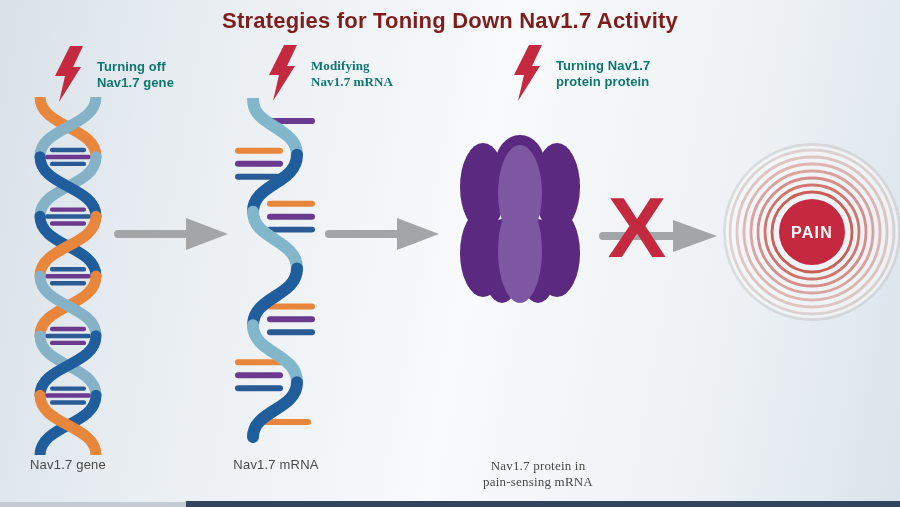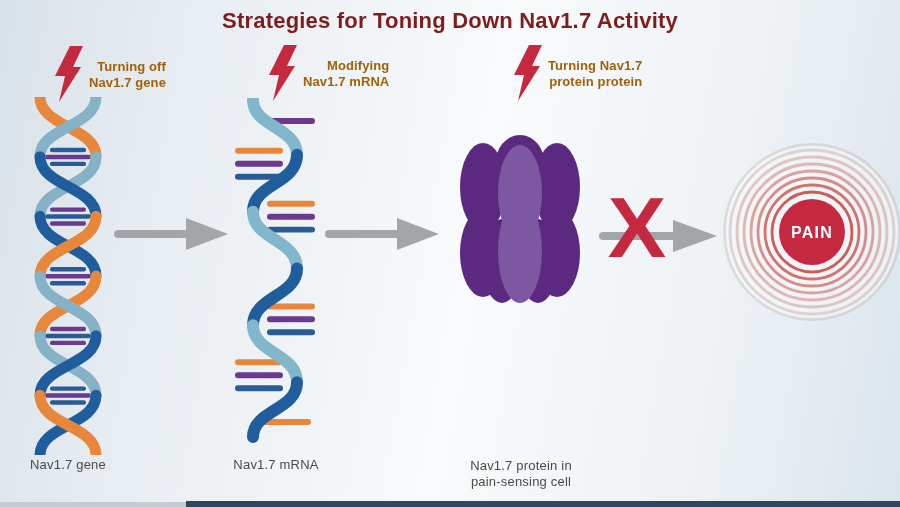--- a/index.html
+++ b/index.html
@@ -9,22 +9,22 @@
     background:linear-gradient(100deg,#d9e2e9 0%,#e9eef2 22%,#f8fafb 52%,#eef2f5 78%,#dbe4ec 100%);
   }
   .canvas{position:absolute;inset:0;}
   .title{
     position:absolute;top:8px;left:0;width:100%;text-align:center;
     font-size:22px;font-weight:bold;color:#7f1d1d;letter-spacing:.2px;margin:0;
   }
   .callout{position:absolute;display:flex;align-items:flex-start;}
   .callout .bolt{flex:0 0 auto;}
   .callout .lbl{
-    margin-left:5px;padding-top:13px;font-size:13px;font-weight:bold;
-    color:#a16207;line-height:15.5px;letter-spacing:.1px;text-align:right;
+    margin-left:13px;padding-top:13px;font-size:13px;font-weight:bold;
+    color:#0f766e;line-height:15.5px;letter-spacing:.1px;
   }
   .caption{
     position:absolute;font-size:13px;color:#4a4a4a;text-align:center;
     line-height:16px;letter-spacing:.2px;
   }
   .abs{position:absolute;}
   .block-x{
     position:absolute;left:601px;top:182px;width:72px;height:90px;
     font-size:86px;font-weight:bold;color:#c5293f;line-height:90px;
     text-align:center;z-index:3;transform:scaleX(1.02);
@@ -42,21 +42,21 @@
   <div class="callout" style="left:50px;top:46px;">
     <svg class="bolt" width="34" height="56" viewBox="0 0 32 56">
       <polygon points="19,0 32,0 22,21 30,21 8,56 14,30 4,30" fill="#c5293f"></polygon>
     </svg>
     <div class="lbl">
       <div>Turning off</div>
       <div>Nav1.7 gene</div>
     </div>
   </div>
 
-  <div class="callout" style="left:264px;top:45px;">
+  <div class="callout" style="left:264px;top:45px;font-family:Liberation Serif, serif;">
     <svg class="bolt" width="34" height="56" viewBox="0 0 32 56">
       <polygon points="19,0 32,0 22,21 30,21 8,56 14,30 4,30" fill="#c5293f"></polygon>
     </svg>
     <div class="lbl">
       <div>Modifying</div>
       <div>Nav1.7 mRNA</div>
     </div>
   </div>
 
   <div class="callout" style="left:509px;top:45px;">
@@ -179,21 +179,21 @@
       <circle cx="90" cy="90" r="75" stroke="#c47d72" opacity="0.40"></circle>
       <circle cx="90" cy="90" r="82" stroke="#b48d86" opacity="0.33"></circle>
       <circle cx="90" cy="90" r="87.5" stroke="#a8a09c" opacity="0.27"></circle>
     </g>
     <circle cx="90" cy="90" r="33" fill="#c5293f"></circle>
     <text x="90" y="96" text-anchor="middle" font-size="16" font-weight="bold" fill="#ffffff" letter-spacing="1.2">PAIN</text>
   </svg>
 
   <div class="caption" style="left:18px;top:457px;width:100px;">Nav1.7 gene</div>
   <div class="caption" style="left:221px;top:457px;width:110px;">Nav1.7 mRNA</div>
-  <div class="caption" style="left:441px;top:458px;width:160px;">
+  <div class="caption" style="left:458px;top:458px;width:160px;font-family:Liberation Serif, serif;">
     <div>Nav1.7 protein in</div>
-    <div>pain-sensing cell</div>
+    <div>pain-sensing mRNA</div>
   </div>
 
   <div class="footer-light"></div>
   <div class="footer-navy"></div>
 
 </div>
 
 </body></html>

